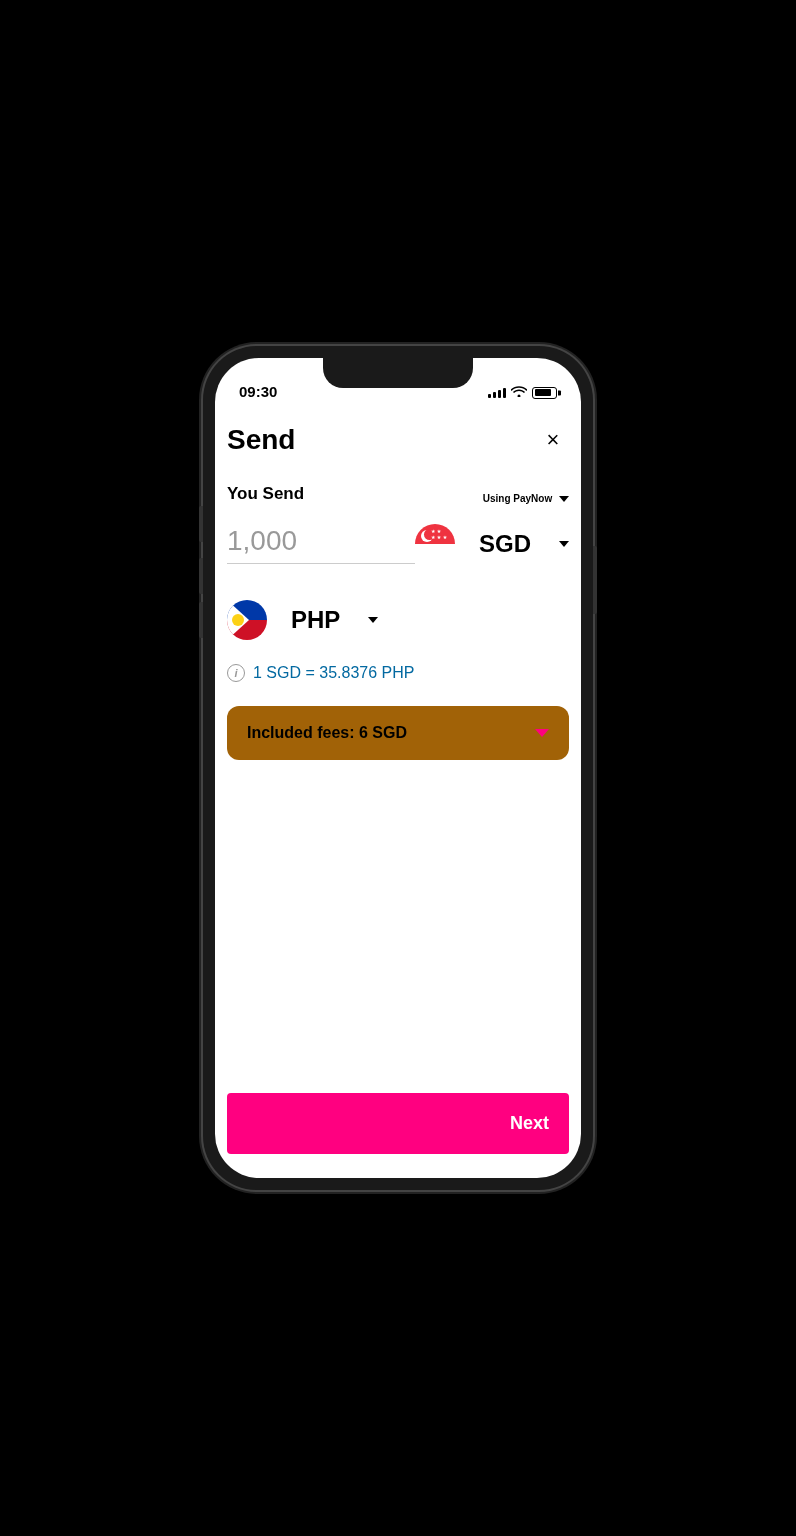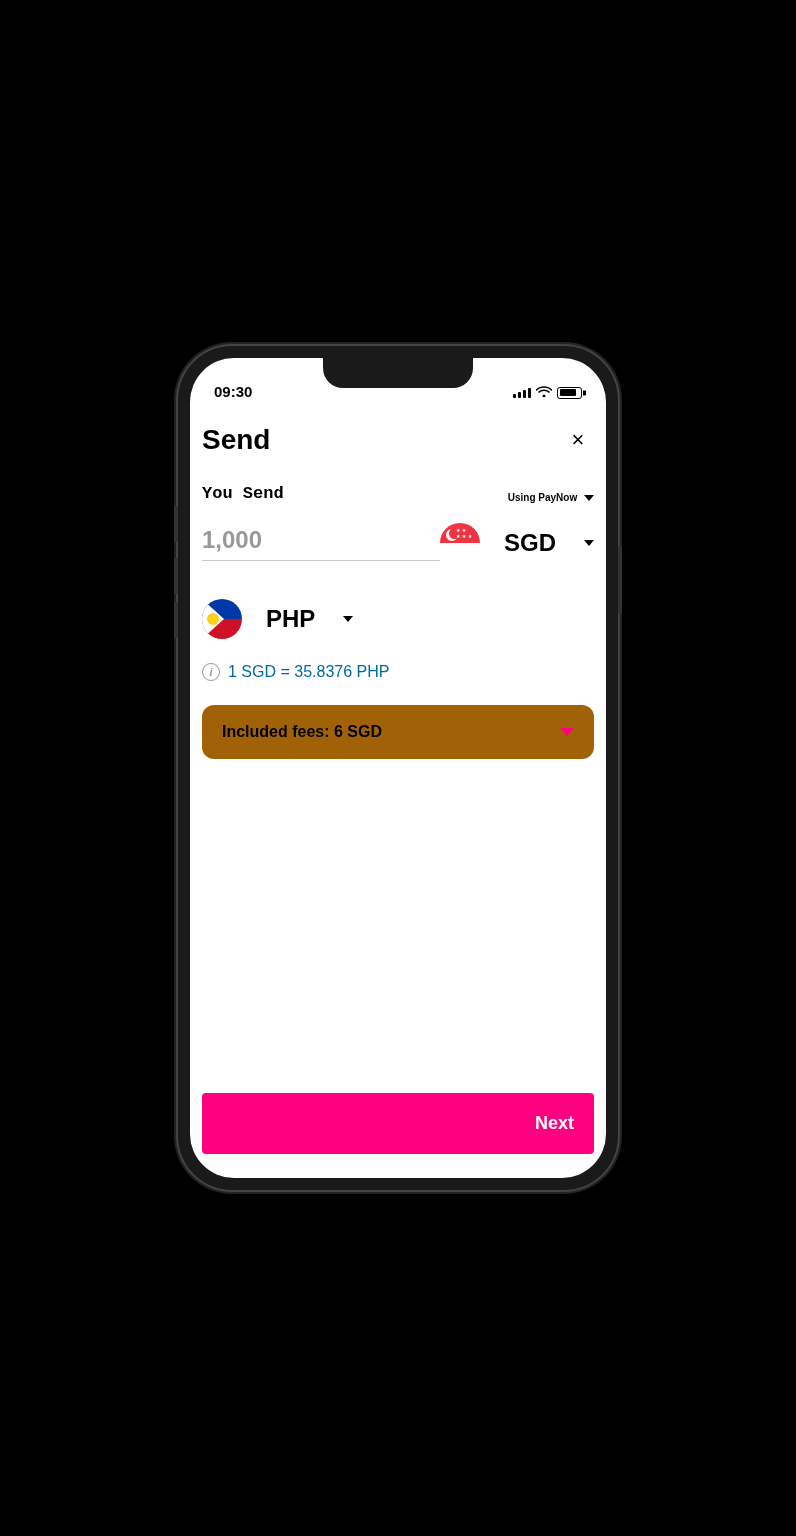--- a/index.html
+++ b/index.html
@@ -7,21 +7,21 @@
     body {
       background: #000;
       display: flex;
       justify-content: center;
       align-items: center;
       min-height: 100vh;
       font-family: -apple-system, BlinkMacSystemFont, 'Helvetica Neue', sans-serif;
     }
 
     .phone-outer {
-      width: 440px;
+      width: 390px;
       height: 844px;
       background: #1a1a1a;
       border-radius: 54px;
       padding: 12px;
       box-shadow:
         0 0 0 2px #444,
         0 0 0 4px #222,
         0 30px 60px rgba(0,0,0,0.8);
       position: relative;
     }
@@ -176,21 +176,20 @@
       color: #000;
       font-weight: 300;
     }
 
     
     .section-label {
       font-size: 17px;
       font-weight: 700;
       color: #000;
       margin-bottom: 8px;
-      font-family: Liberation Mono, monospace;
     }
 
     .using-label {
       font-size: 10px;
       color: #666;
     }
 
     .using-label span {
       font-weight: 700;
       color: #000;
@@ -201,22 +200,22 @@
       justify-content: space-between;
       align-items: center;
       margin-bottom: 4px;
     }
 
     .amount-input-area {
       flex: 1;
     }
 
     .amount-value {
-      font-size: 24px;
-      font-weight: 700;
+      font-size: 28px;
+      font-weight: 400;
       color: #999;
       padding-bottom: 6px;
       border-bottom: 1.5px solid #ccc;
       min-width: 160px;
     }
 
     .currency-selector {
       display: flex;
       align-items: center;
       gap: 24px;

